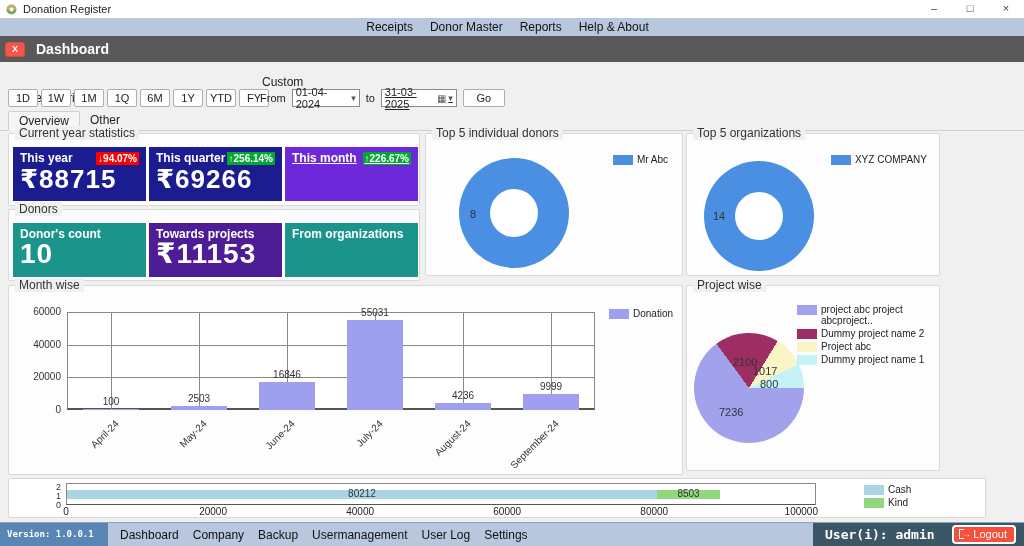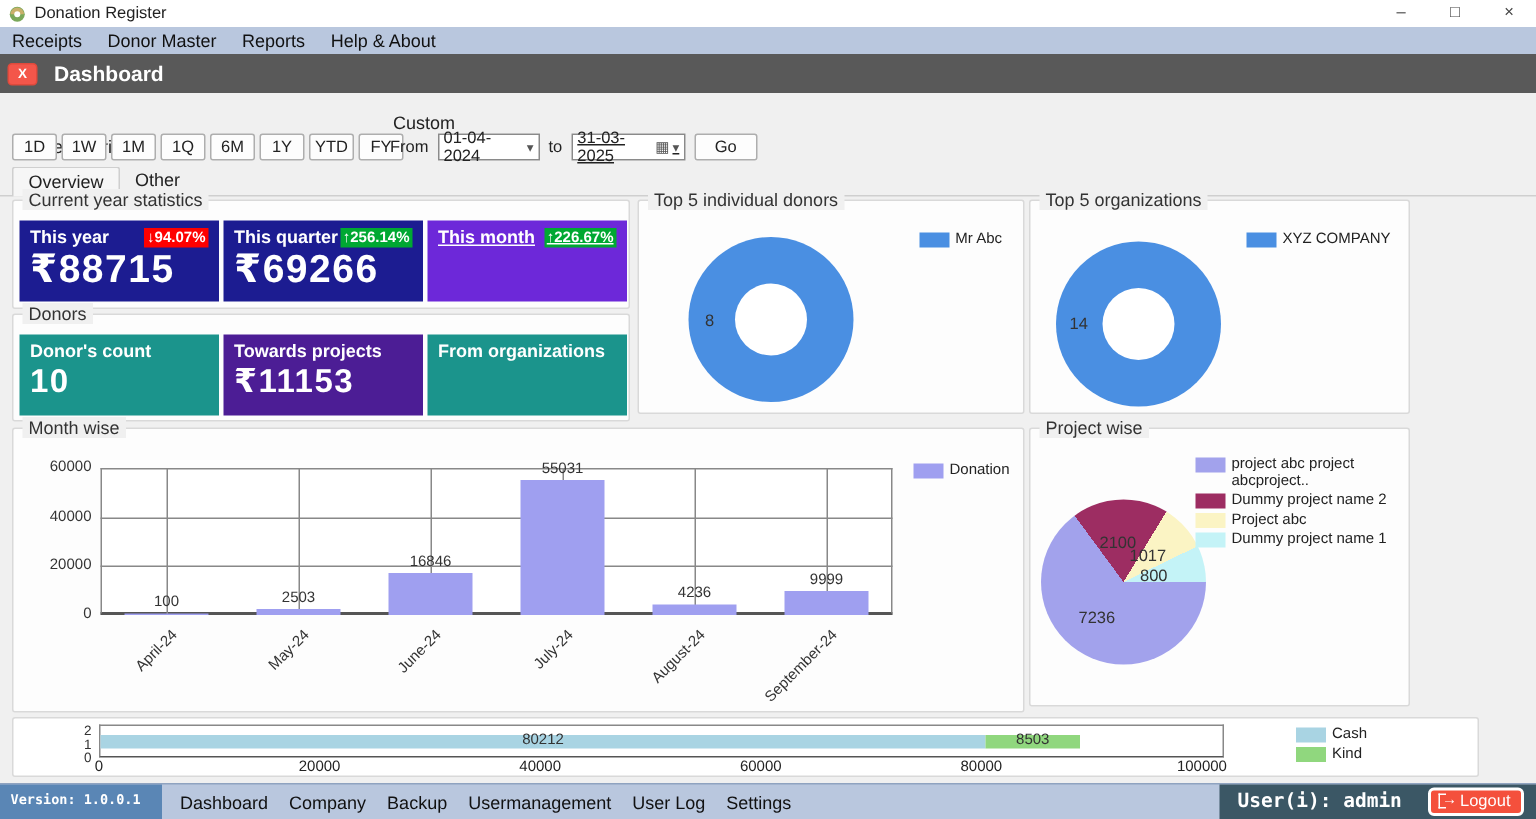--- a/index.html
+++ b/index.html
@@ -10,21 +10,21 @@
     font-family:"Liberation Sans","DejaVu Sans",sans-serif;
     font-size:12px; color:#222; cursor:default;
   }
   
   .titlebar { position:absolute; left:0; top:0; width:1024px; height:18px; background:#ffffff; display:flex; align-items:center; padding-left:6px; }
   .app-icon { width:11px; height:11px; margin-right:6px; flex:0 0 auto; }
   .app-title { font-size:11px; color:#222; }
   .win-controls { position:absolute; right:0; top:0; height:18px; display:flex; }
   .win-btn { width:36px; height:18px; line-height:17px; text-align:center; font-size:11px; color:#444; }
   
-  .menubar { position:absolute; left:0; top:18px; width:1024px; height:18px; background:#b9c7de; display:flex; align-items:center; padding-left:8px; }
+  .menubar { position:absolute; left:0; top:18px; width:1024px; height:18px; background:#b9c7de; display:flex; align-items:center; padding-left:8px;justify-content:center; }
   .menu-item { padding:0 9px 0 0; margin-right:8px; font-size:12px; color:#111; }
   
   .page-header { position:absolute; left:0; top:36px; width:1024px; height:26px; background:#595959; display:flex; align-items:center; padding-left:5px; }
   .close-btn { width:20px; height:15px; background:#f4564a; border:1px solid #e04a3c; border-radius:3px; color:#fff; font-size:9px; font-weight:bold; display:flex; align-items:center; justify-content:center; margin-right:11px; }
   .page-title { color:#fff; font-weight:bold; font-size:14px; }
   
   .period-bar { position:absolute; left:0; top:66px; width:1024px; height:46px; }
   .period-label { position:absolute; left:18px; top:9px; font-size:12px;margin-top:16px; }
   .period-buttons { position:absolute; left:8px; top:23px; display:flex; gap:3px; }
   .pbtn { width:30px; height:18px; background:#fdfdfd; border:1px solid #aeaeae; border-radius:2px; font-size:11px; text-align:center; line-height:16px; }
@@ -44,21 +44,21 @@
   .gbox { position:absolute; background:#fdfdfd; border:1px solid #d9d9d9; border-radius:2px; }
   .gbox-title { position:absolute; top:-8px; left:6px; background:#f0f0f0; padding:0 4px; font-size:12px; color:#333; white-space:nowrap; }
   
   .cards-row { position:absolute; left:4px; top:13px; display:flex; gap:3px; }
   .stat-card { width:133px; height:54px; background:#1c1c91; color:#fff; padding:4px 7px; }
   .stat-top { display:flex; justify-content:space-between; align-items:center; }
   .stat-label { font-size:12px; font-weight:bold; }
   .stat-badge { font-size:10px; font-weight:bold; color:#fff; padding:0 2px; line-height:13px; }
   .stat-value { font-size:26px; font-weight:bold; line-height:28px; letter-spacing:1px; }
   .teal-card { width:133px; height:54px; background:#1b948c; color:#fff; padding:4px 7px; }
-  .teal-card .stat-value { font-size:22px; line-height:26px; }
+  .teal-card .stat-value { font-size:28px; line-height:26px; }
   
   .donut { position:absolute; border-radius:50%; }
   .hole { position:absolute; background:#fff; border-radius:50%; }
   .slice-label { position:absolute; font-size:11px; color:#333; }
   .legend { position:absolute; display:flex; flex-direction:column; gap:2px; }
   .lg-item { display:flex; align-items:flex-start; gap:4px; }
   .lg-swatch { width:20px; height:10px; margin-top:1px; flex:0 0 auto; }
   .lg-label { font-size:10px; line-height:11px; color:#222; }
   
   .plot { position:absolute; background:#fff; border:1px solid #888; border-bottom:2px solid #555; }

